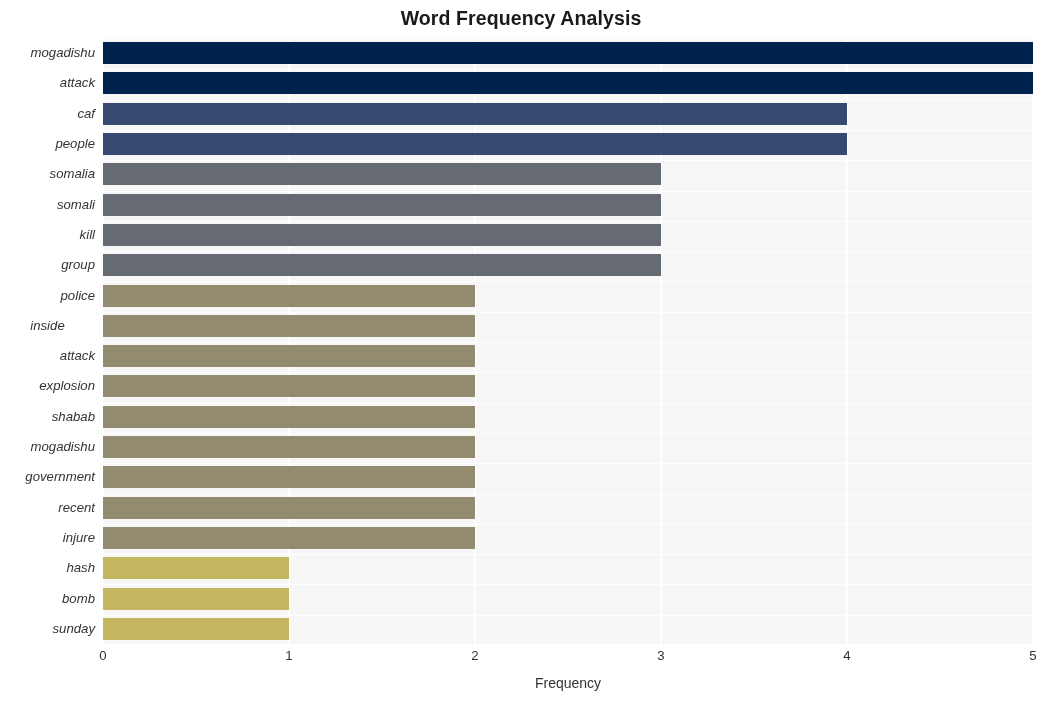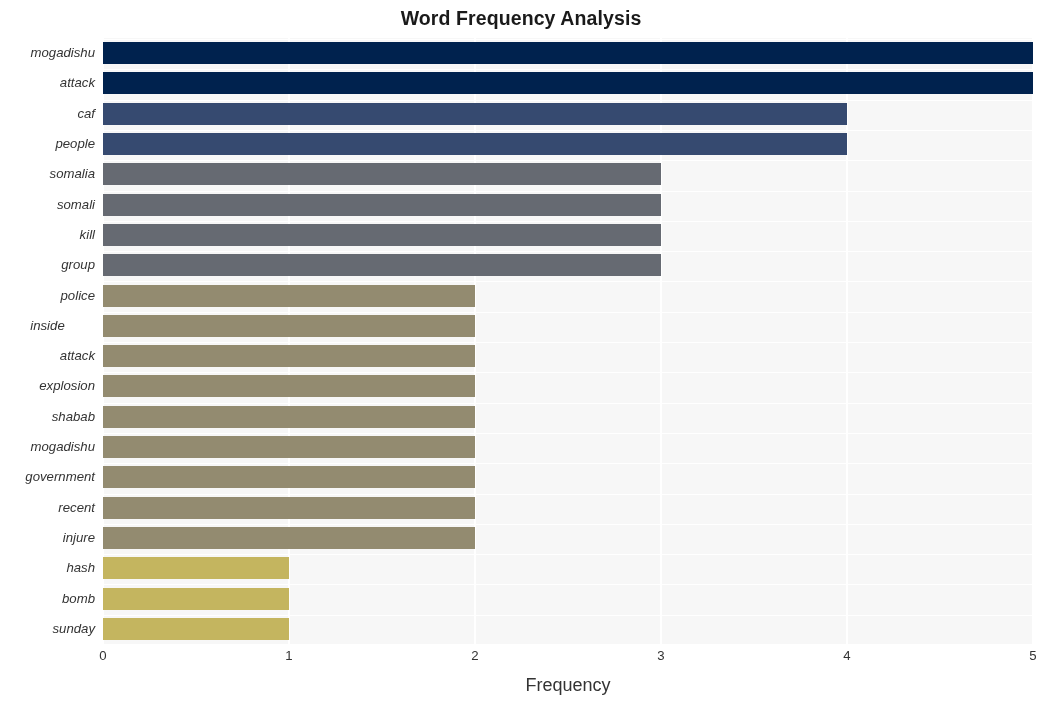--- a/index.html
+++ b/index.html
@@ -110,21 +110,21 @@
     color: #333333;
     white-space: nowrap;
   }
 
   .xaxis-title {
     position: absolute;
     left: 103px;
     top: 675px;
     width: 930px;
     text-align: center;
-    font-size: 18px;
+    font-size: 14px;
     color: #333333;
   }
 </style>
 </head>
 <body>
 
 <div id="chart-root">
 
   <div class="chart-title">Word Frequency Analysis</div>
 

